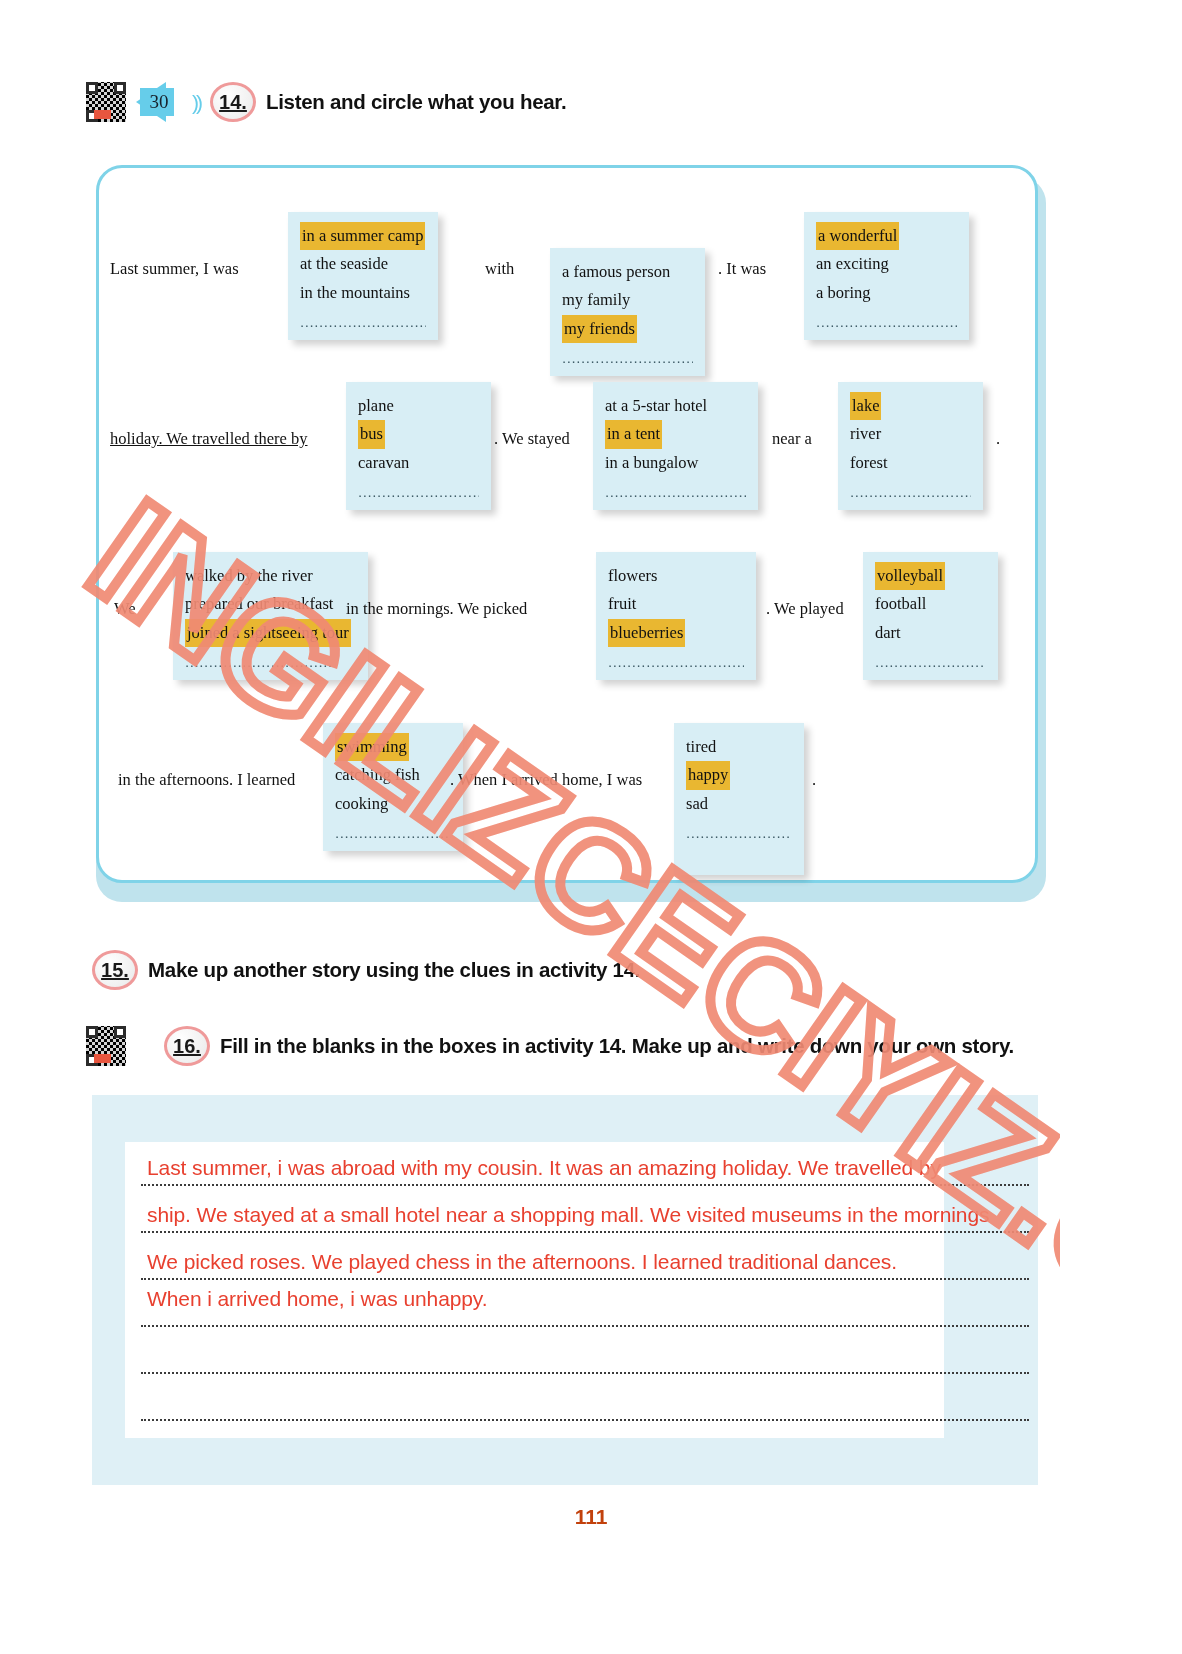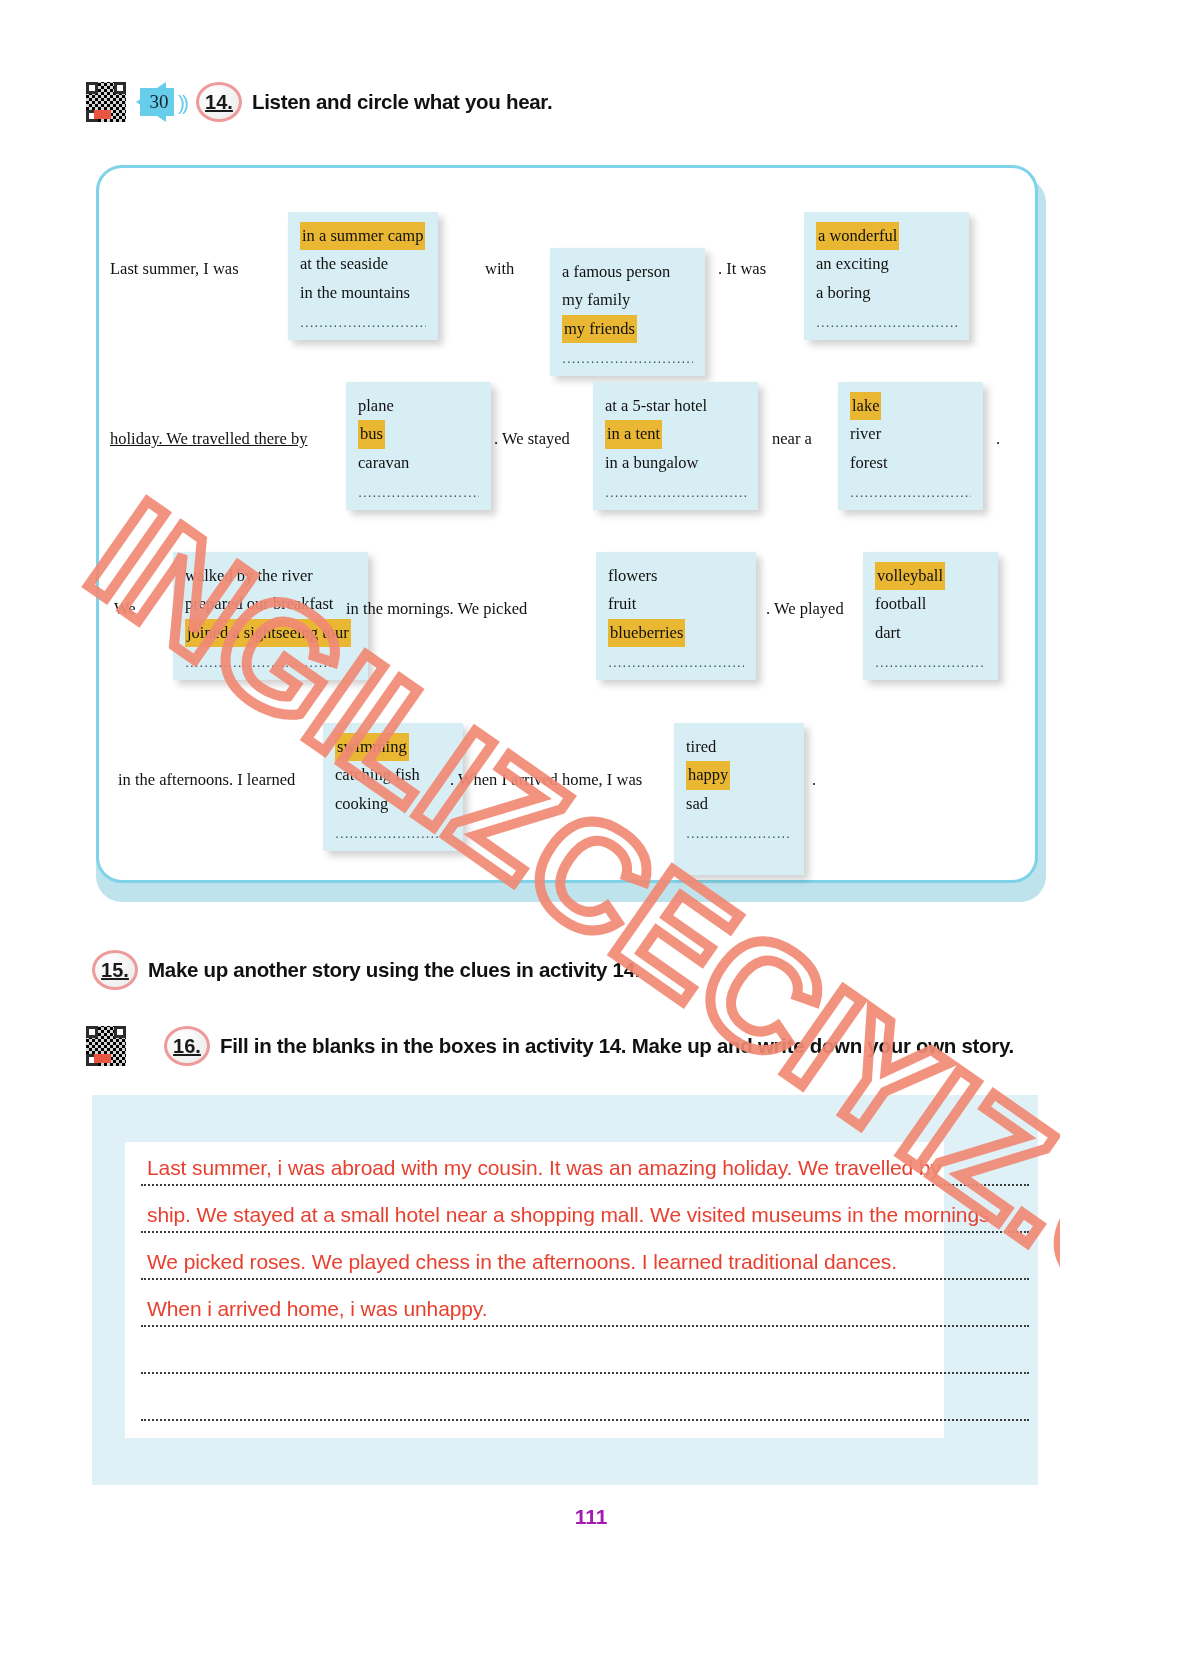--- a/index.html
+++ b/index.html
@@ -81,21 +81,21 @@
     width: 12px; height: 12px;
     border: 3px solid #2b2b2b;
     background: #fff;
     box-sizing: border-box;
   }
 
   
   .audio {
     display: flex;
     align-items: center;
-    gap: 0;
+    gap: 14px;
     flex: none;
   }
   .audio-speaker {
     position: relative;
     width: 42px;
     height: 40px;
   }
   .audio-speaker .cone {
     position: absolute;
     left: 0; top: 0;
@@ -233,21 +233,21 @@
   }
 
   
   #pageno {
     position: absolute;
     left: 0; top: 1505px;
     width: 1182px;
     text-align: center;
     font-size: 21px;
     font-weight: bold;
-    color: #a21caf;
+    color: #c2410c;
   }
 
   
   #watermark {
     position: absolute;
     left: 60px;
     top: 250px;
     width: 1000px;
     height: 1050px;
     pointer-events: none;
@@ -410,21 +410,21 @@
     <div class="wline" style="top:42px;"></div>
     <div class="wline" style="top:89px;"></div>
     <div class="wline" style="top:136px;"></div>
     <div class="wline" style="top:183px;"></div>
     <div class="wline" style="top:230px;"></div>
     <div class="wline" style="top:277px;"></div>
 
     <div class="hw" style="top:14px;">Last summer, i was abroad with my cousin. It was an amazing holiday. We travelled by</div>
     <div class="hw" style="top:61px;">ship. We stayed at a small hotel near a shopping mall. We visited museums in the mornings</div>
     <div class="hw" style="top:108px;">We picked roses. We played chess in the afternoons. I learned traditional dances.</div>
-    <div class="hw" style="top:155px;">When i arrived home, i was unhappy.</div>
+    <div class="hw" style="top:145px;">When i arrived home, i was unhappy.</div>
     <div class="hw" style="top:202px;"></div>
     <div class="hw" style="top:249px;"></div>
   </div>
 </div>
 
 <div id="pageno">111</div>
 
 <svg id="watermark" viewBox="0 0 1000 1050">
   <text x="20" y="330" font-size="150" transform="rotate(35 20 330)">INGILIZCECIYIZ.COM</text>
 </svg>

